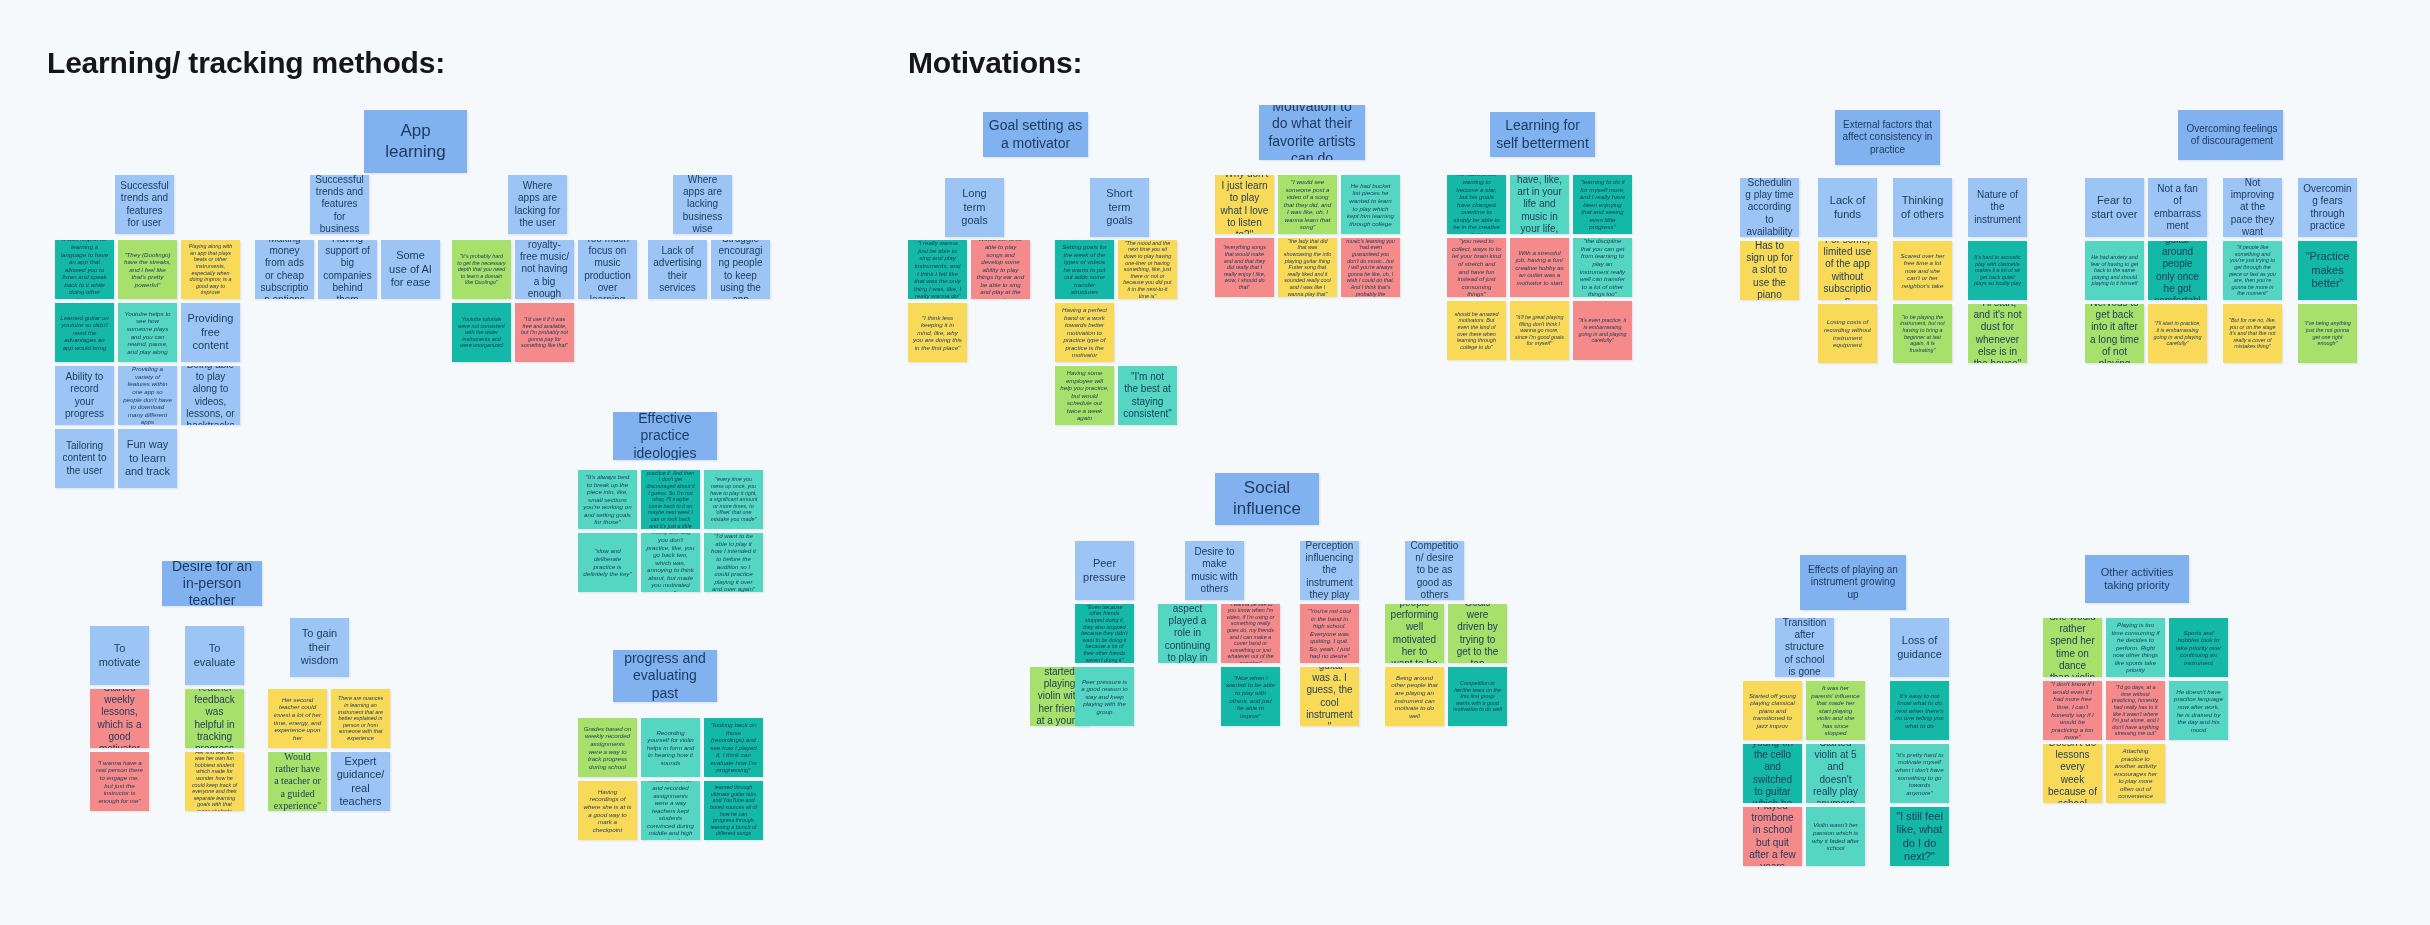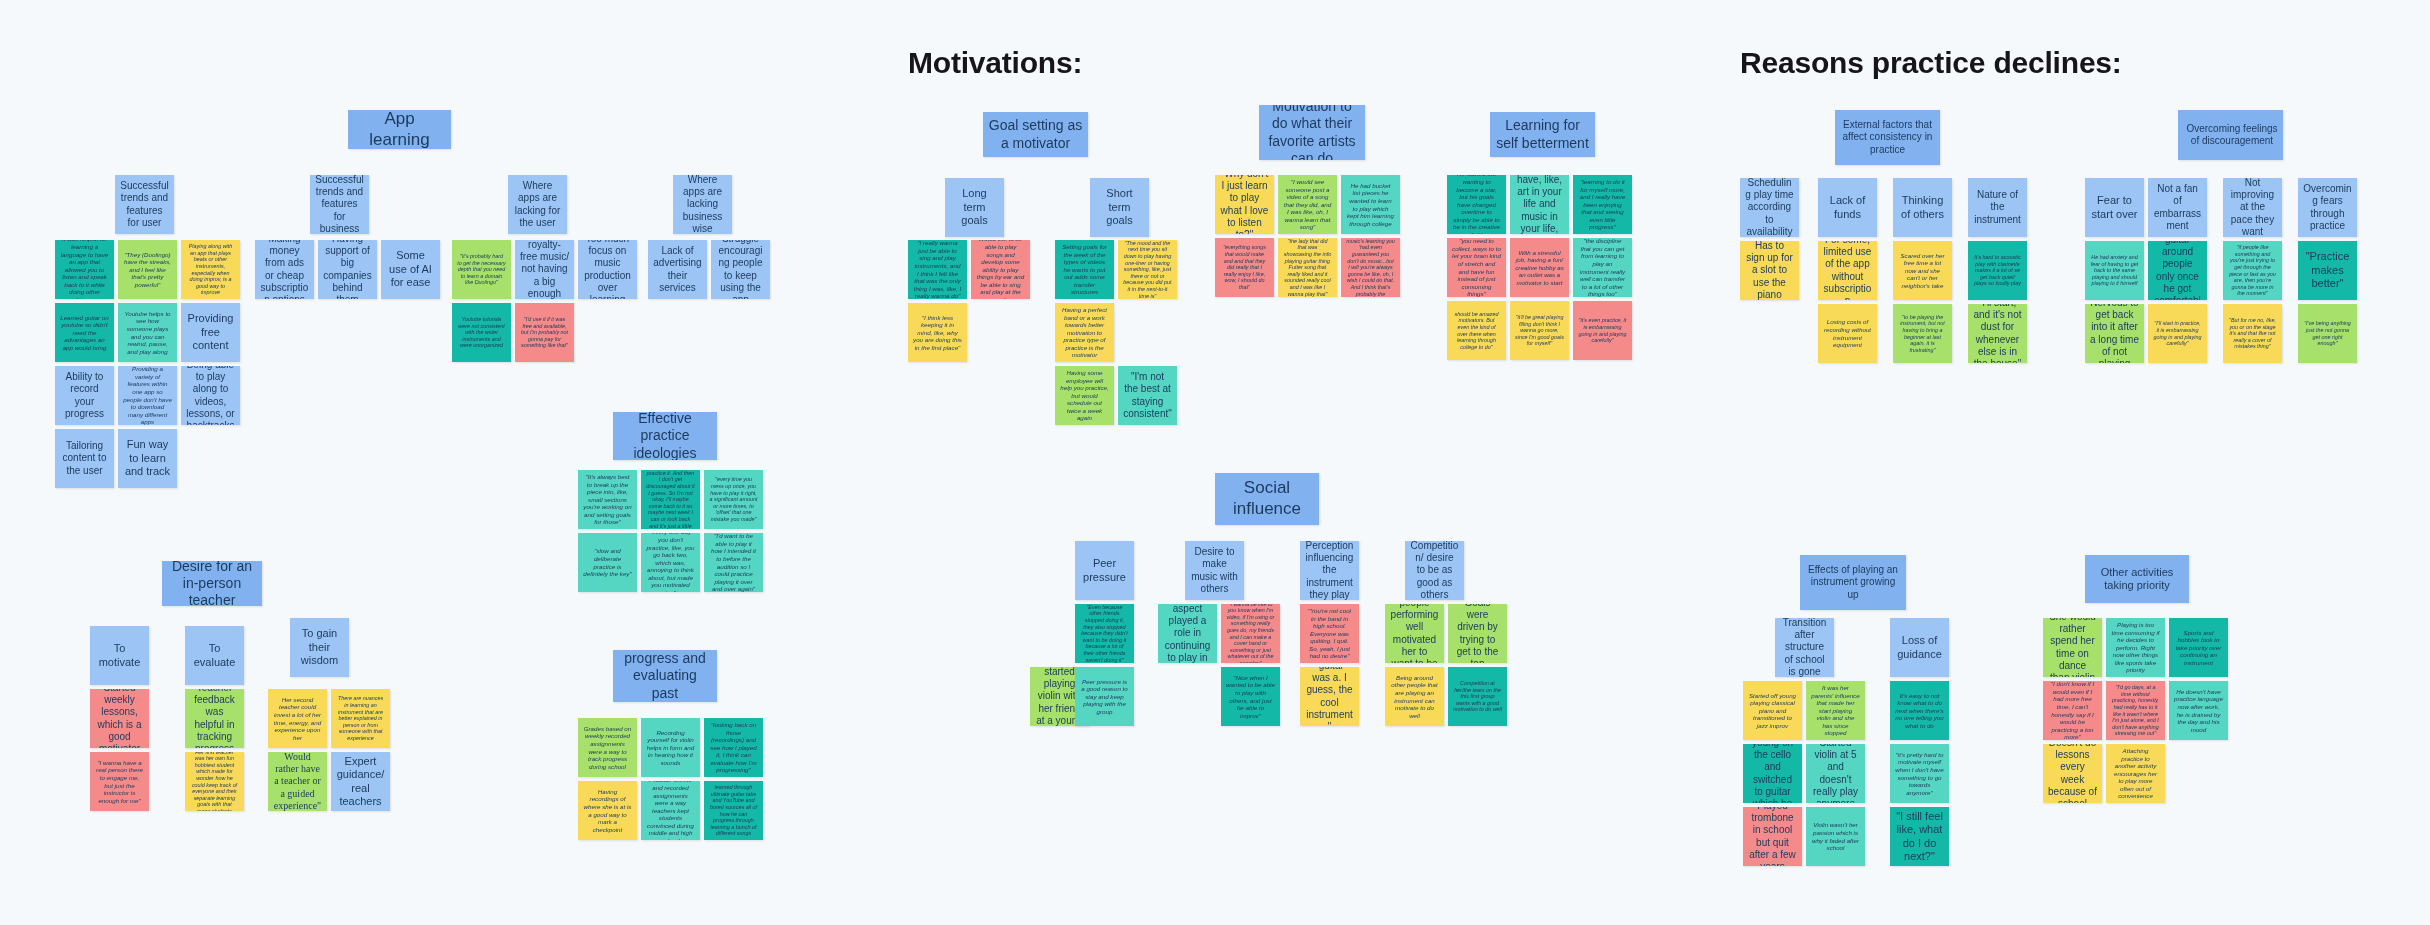--- a/index.html
+++ b/index.html
@@ -48,24 +48,24 @@
   .t-big { font-size:17px; }
   .t-med { font-size:11px; }
   .t-sm  { font-size:10px; }
   .t-xs  { font-size:6.2px; font-style:italic; }
   .t-xxs { font-size:5.4px; font-style:italic; }
 </style>
 </head>
 <body>
 
 <div class="board">
+  <div class="section-title" style="left:47px;top:46px;">Learning/ tracking methods:</div>
   <div class="section-title" style="left:908px;top:46px;">Motivations:</div>
-  <div class="section-title" style="left:1740px;top:46px;">Reasons practice declines:</div>
   <div id="notes-layer">
-      <div class="note c-blue t-big" style="left: 348px; top: 110px; width: 103px; height: 39px;">
+      <div class="note c-blue t-big" style="left: 364px; top: 110px; width: 103px; height: 63px;">
         <span>App learning</span>
       </div>
       <div class="note c-lblue t-sm" style="left: 115px; top: 175px; width: 59px; height: 59px;">
         <span>Successful trends and features for user</span>
       </div>
       <div class="note c-lblue t-sm" style="left: 310px; top: 175px; width: 59px; height: 59px;">
         <span>Successful trends and features for business</span>
       </div>
       <div class="note c-lblue t-sm" style="left: 508px; top: 175px; width: 59px; height: 59px;">
         <span>Where apps are lacking for the user</span>

